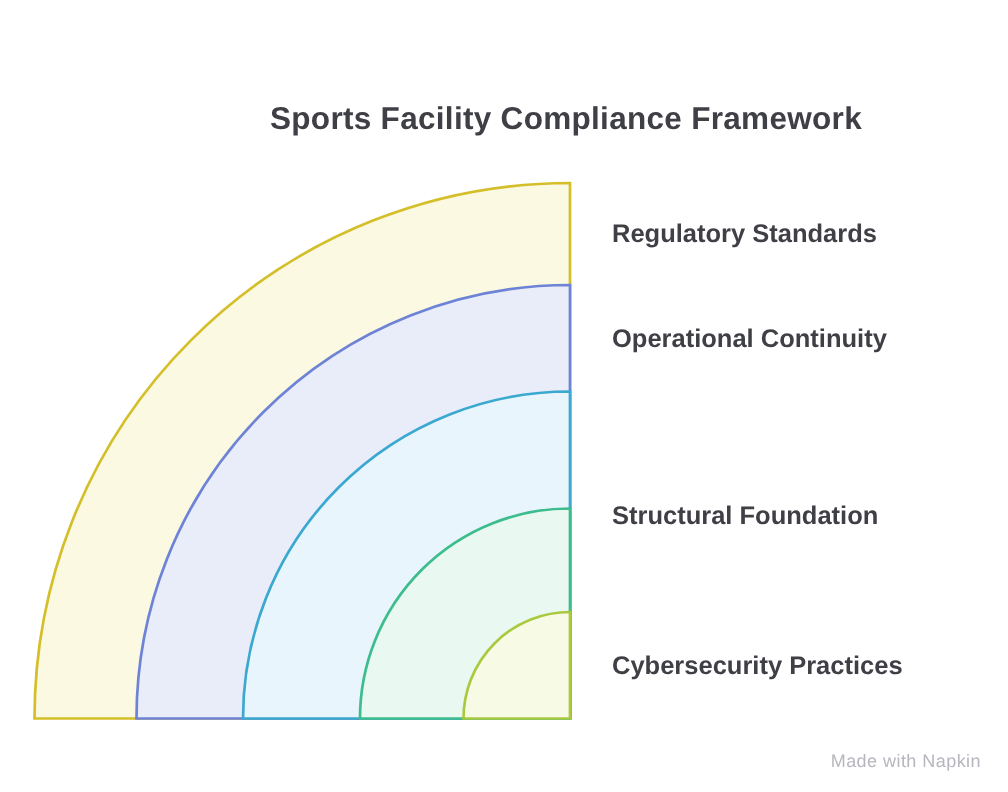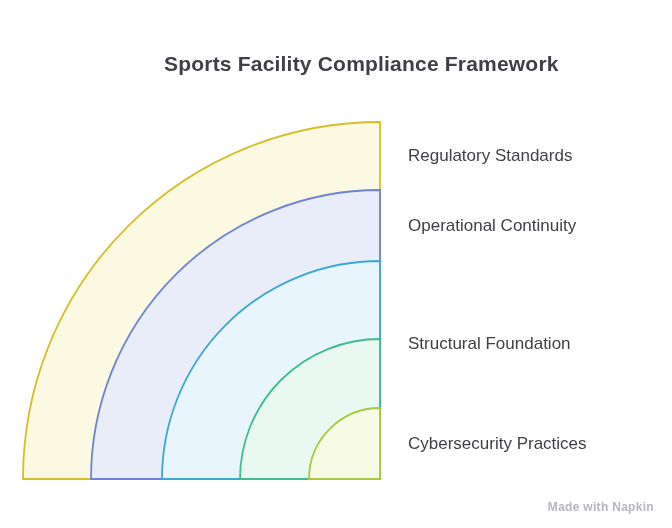--- a/index.html
+++ b/index.html
@@ -12,21 +12,21 @@
     position: relative;
     width: 672px;
     height: 528px;
     background: #ffffff;
     overflow: hidden;
   }
   .diagram-title {
     position: absolute;
     left: 164px;
     top: 52px;
-    margin: 0;
+    margin: 16px;
     font-size: 21px;
     font-weight: 700;
     color: #3f3f46;
     letter-spacing: 0.2px;
     white-space: nowrap;
   }
   #rings {
     position: absolute;
     left: 0;
     top: 0;
@@ -39,30 +39,30 @@
     top: 0;
     width: 672px;
     height: 528px;
     pointer-events: none;
   }
   .layer-label {
     position: absolute;
     left: 408px;
     transform: translateY(-50%);
     font-size: 17px;
-    font-weight: 400;
+    font-weight: 700;
     color: #3f3f46;
     white-space: nowrap;
   }
   .watermark {
     position: absolute;
     right: 18px;
     bottom: 14px;
     font-size: 12px;
-    font-weight: 700;
+    font-weight: 400;
     color: #b6b6be;
     letter-spacing: 0.3px;
   }
 </style>
 </head>
 <body>
 
 <div class="canvas">
 
   <h1 class="diagram-title">Sports Facility Compliance Framework</h1>

